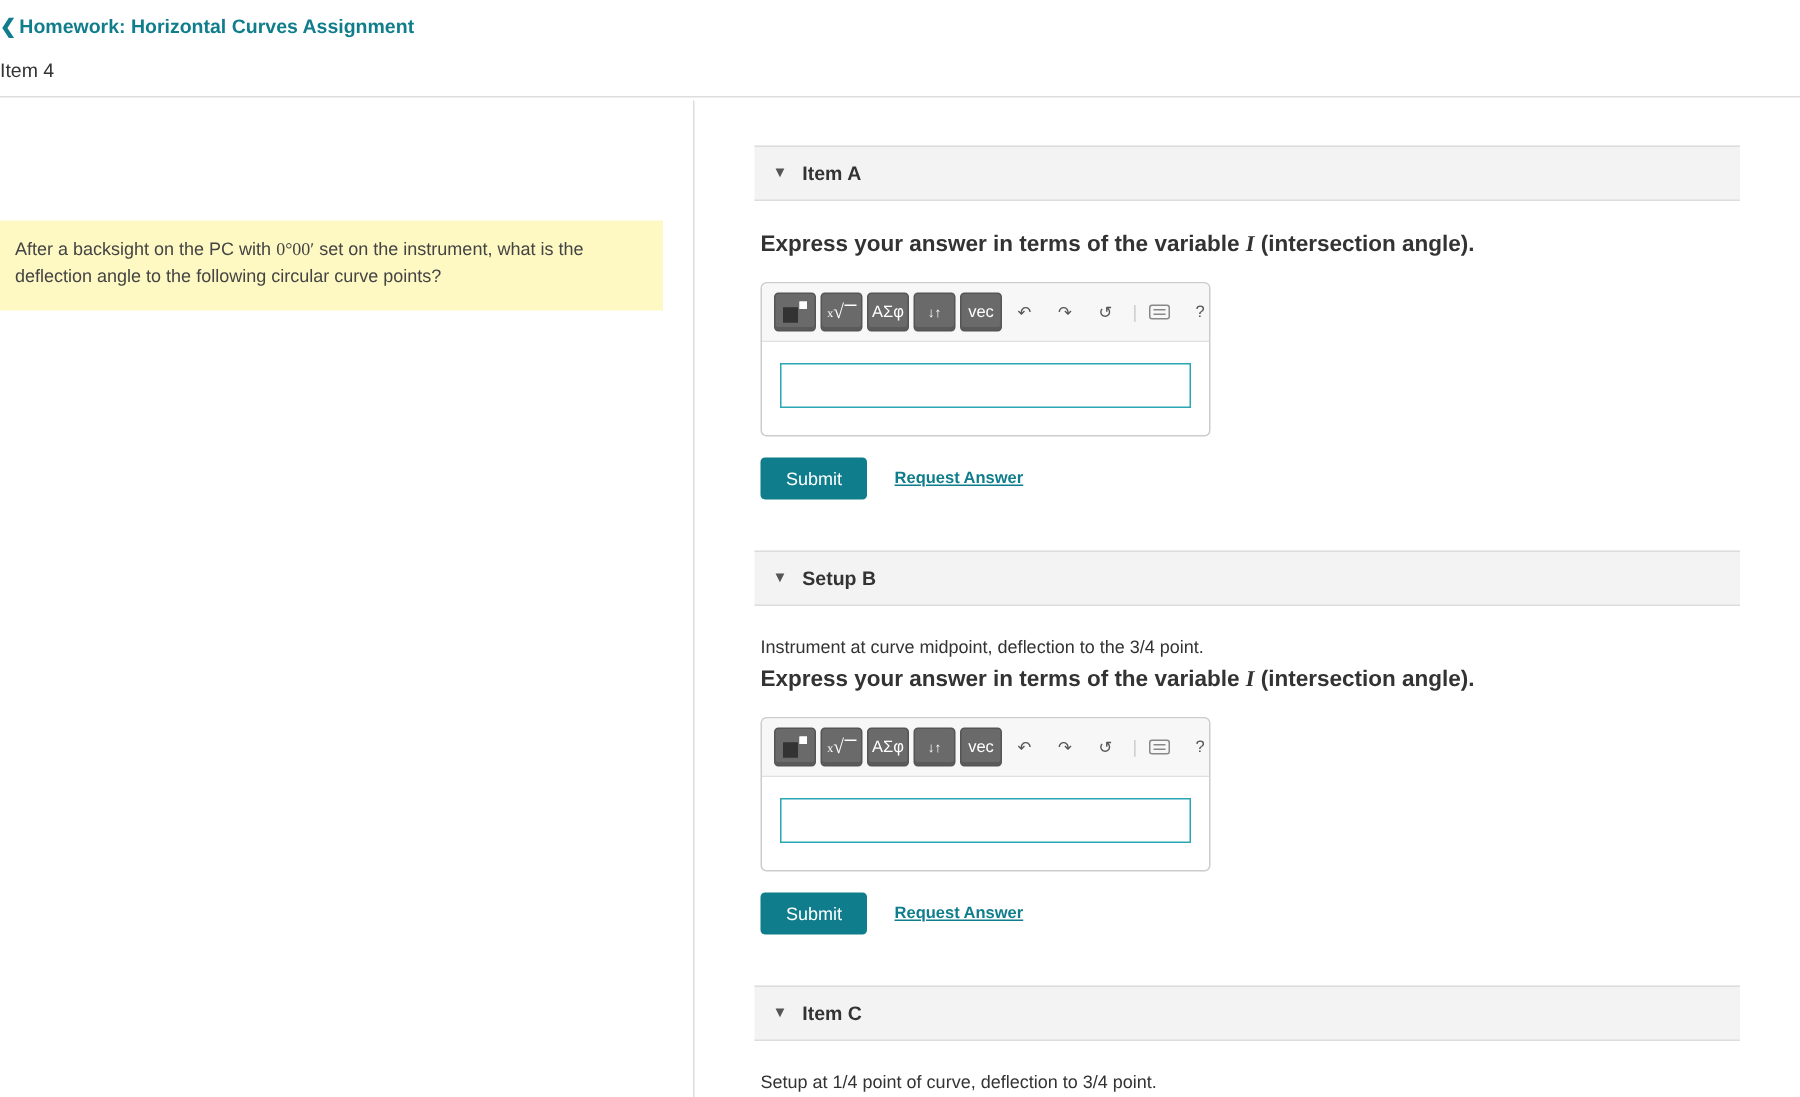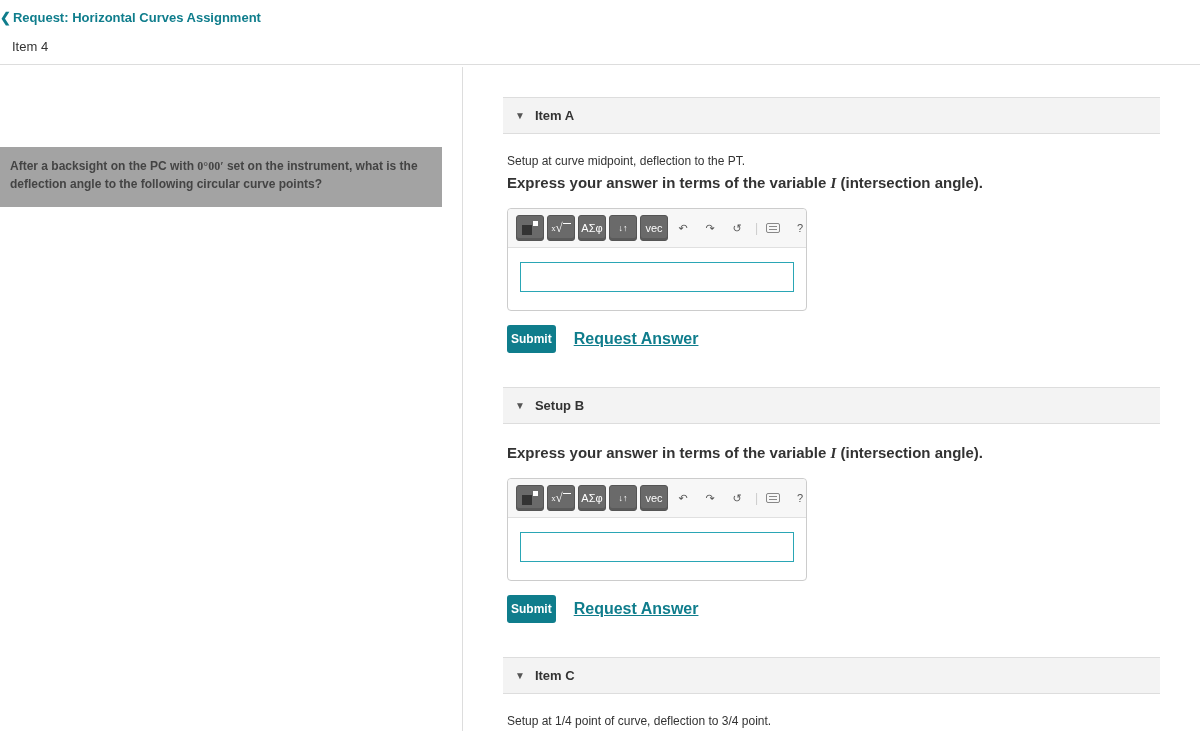--- a/index.html
+++ b/index.html
@@ -16,45 +16,44 @@
     color: #0f7d8c;
     font-size: 13px;
     font-weight: bold;
   }
   .top-breadcrumb .chev {
     display: inline-block;
     margin-right: 2px;
   }
   .item-title {
     font-size: 13px;
-    padding: 6px 0 10px 12px;
+    padding: 6px 0 10px 0;
   }
   .hr-line { border-bottom: 1px solid #ddd; margin-bottom: 2px; }
   .layout {
     display: flex;
     width: 100%;
   }
   .left-col {
     width: 463px;
     min-height: 660px;
     border-right: 1px solid #ddd;
     padding-right: 20px;
   }
   .right-col {
     flex: 1;
     padding: 30px 40px 20px 40px;
   }
   .question-box {
     margin-top: 80px;
-    background: #a3a3a3;
+    background: #fef9c3;
     padding: 10px 10px 14px 10px;
     font-size: 12px;
     line-height: 1.5;
     color: #444;
-    font-weight: bold;
   }
   .question-box .zero { font-family: "Times New Roman", serif; font-style: normal; }
   .part-block { margin-bottom: 34px; }
   .part-header {
     background: #f3f3f3;
     border-top: 1px solid #ddd;
     border-bottom: 1px solid #ddd;
     padding: 10px 12px;
     display: flex;
     align-items: center;
@@ -134,28 +133,28 @@
     outline: none;
     padding: 4px 6px;
     font-size: 13px;
   }
   .submit-row { display: flex; align-items: center; gap: 18px; }
   .submit-btn {
     background: #0f7d8c;
     color: #fff;
     border: none;
     border-radius: 3px;
-    padding: 7px 4px;
+    padding: 7px 17px;
     font-size: 12px;
-    font-weight: bold;
+    font-weight: normal;
     cursor: pointer;
   }
   .req-link {
     color: #0f7d8c;
-    font-size: 16px;
+    font-size: 11px;
     font-weight: bold;
     text-decoration: underline;
     cursor: pointer;
     text-align: right;
   }
   .tmpl-icon {
     display:inline-flex; align-items:center; justify-content:center;
     font-family: "Times New Roman", serif;
     font-size:11px;
     position:relative;
@@ -170,40 +169,39 @@
     font-family: serif; font-size:13px; display:inline-flex; align-items:center;
   }
   .updown-arrows {
     display:inline-flex; flex-direction:column; line-height:7px; font-size:9px;
   }
 </style>
 </head>
 <body>
 
 <div class="top-breadcrumb">
-  <span class="chev">❮</span><span>Request: Horizontal Curves Assignment</span>
+  <span class="chev">❮</span><span>Homework: Horizontal Curves Assignment</span>
 </div>
 <div class="item-title">Item 4</div>
 <div class="hr-line"></div>
 
 <div class="layout">
   <div class="left-col">
     <div class="question-box">
       <span>After a backsight on the PC with </span><span class="zero">0°00′</span><span> set on the instrument, what is the deflection angle to the following circular curve points?</span>
     </div>
   </div>
 
   <div class="right-col" id="parts-container">
   <div class="part-block">
     <div class="part-header">
       <span class="tri">▼</span>
       <span>Item A</span>
     </div>
     <div class="part-content">
-      <div class="part-desc">Setup at curve midpoint, deflection to the PT.</div>
       <div class="part-instr">Express your answer in terms of the variable <span class="ivar">I</span> (intersection angle).</div>
       <div class="answer-panel">
 
   <div class="toolbar-row">
     <span class="tb-btn" title="Templates">
       <span class="tmpl-icon">
         <span class="sq-sup">
                     <span class="big dark"></span>
                     <span class="sm"></span>
                   </span>
@@ -240,20 +238,21 @@
         <a class="req-link" href="#">Request Answer</a>
       </div>
     </div>
   </div>
       <div class="part-block">
     <div class="part-header">
       <span class="tri">▼</span>
       <span>Setup B</span>
     </div>
     <div class="part-content">
+      <div class="part-desc">Instrument at curve midpoint, deflection to the 3/4 point.</div>
       <div class="part-instr">Express your answer in terms of the variable <span class="ivar">I</span> (intersection angle).</div>
       <div class="answer-panel">
 
   <div class="toolbar-row">
     <span class="tb-btn" title="Templates">
       <span class="tmpl-icon">
         <span class="sq-sup">
                     <span class="big dark"></span>
                     <span class="sm"></span>
                   </span>

